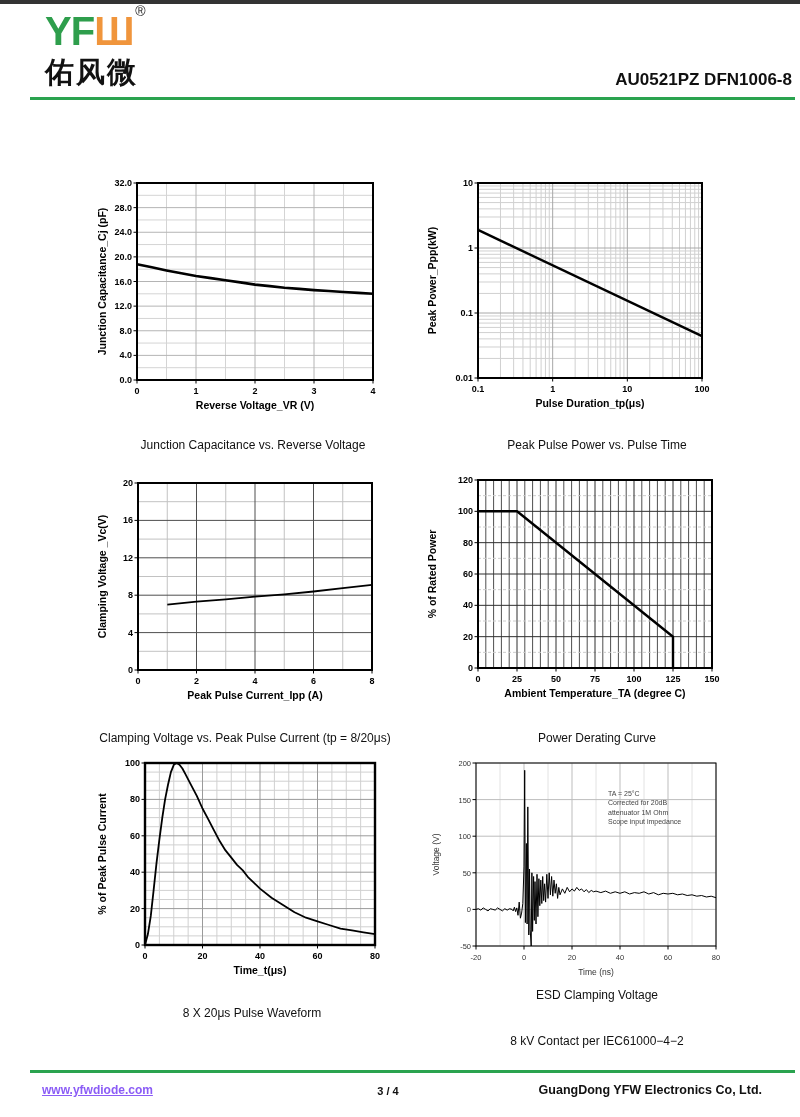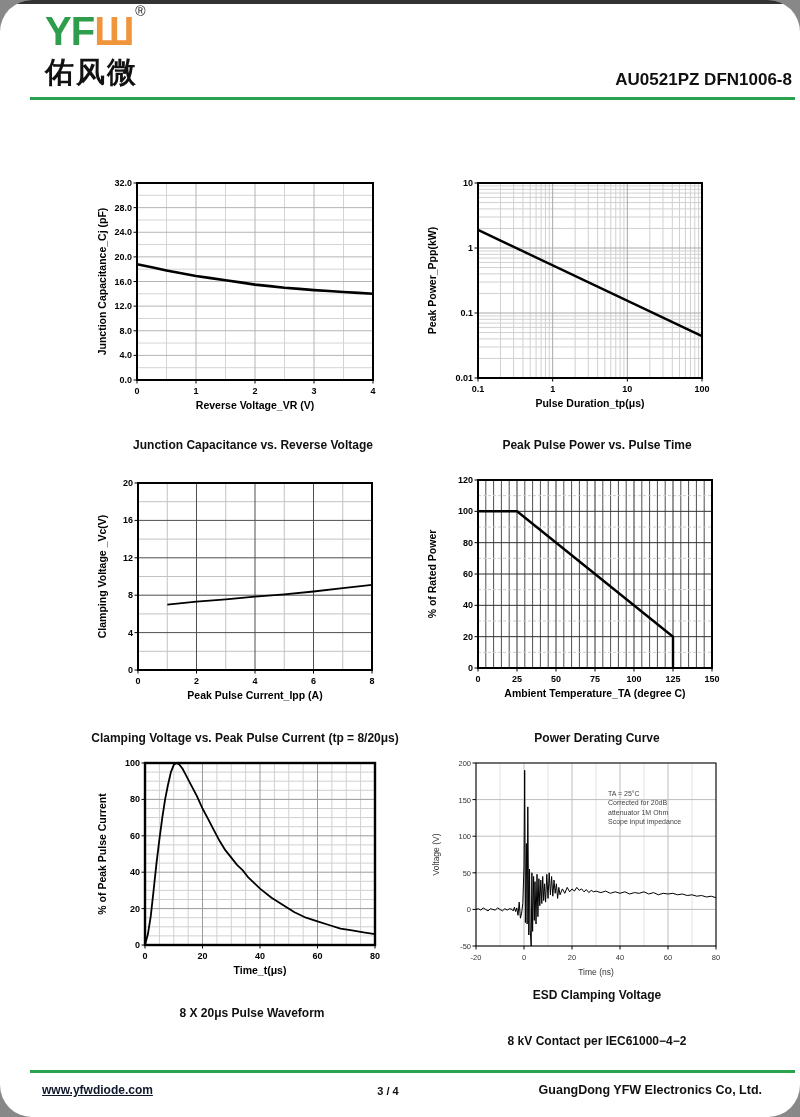--- a/index.html
+++ b/index.html
@@ -1,38 +1,38 @@
 <!DOCTYPE html>
 <html><head>
 <meta charset="utf-8">
 <style>
   * { margin:0; padding:0; box-sizing:border-box; }
   body { background:#888; font-family:"Liberation Sans", sans-serif; }
-  .page { position:relative; width:800px; height:1117px; background:#ffffff; margin:0 auto; overflow:hidden;border-radius:32px; }
+  .page { position:relative; width:800px; height:1117px; background:#ffffff; margin:0 auto; overflow:hidden; }
   .topbar { position:absolute; left:0; top:0; width:800px; height:4px; background:#333; }
   .logo { position:absolute; left:45px; top:10px; }
   .logo-en { font-size:40px; font-weight:bold; line-height:1.05; letter-spacing:-1px; }
   .lg-green { color:#2e9e4c; }
   .lg-orange { color:#f0953c; }
   .lg-reg { font-size:14px; color:#222; vertical-align:top; position:relative; top:-6px; left:2px; font-weight:normal; }
   .logo-cn { font-size:29px; font-weight:bold; color:#111; letter-spacing:2px; margin-top:1px; }
   .part-number { position:absolute; right:8px; top:70px; font-size:17px; font-weight:bold; color:#111; }
   .hrule { position:absolute; left:30px; width:765px; height:3px; background:#2aa34f; }
   .sec-title { position:absolute; left:52px; top:143px; font-size:13px; font-weight:bold; color:#111; text-decoration:underline; }
   .sec-title sub { font-size:9px; }
   figure.chart-fig { position:absolute; margin:0; }
   svg text { fill:#000; }
   .std .tick { font:700 9px "Liberation Sans", sans-serif; }
   .std .axl { font:700 10.5px "Liberation Sans", sans-serif; }
   .scope .tick { font:400 7.5px "Liberation Sans", sans-serif; fill:#333; }
   .scope .axl { font:400 8.5px "Liberation Sans", sans-serif; fill:#333; }
   .ann { font:400 7px "Liberation Sans", sans-serif; fill:#444; }
-  .caption { position:absolute; font-size:12px; font-weight:bold; color:#111; text-align:center; }
+  .caption { position:absolute; font-size:12px; font-weight:normal; color:#111; text-align:center; }
   .footer-rule { top:1070px; }
-  .site { position:absolute; left:42px; top:1083px; font-size:12px; font-weight:bold; color:#0f172a; text-decoration:underline; }
+  .site { position:absolute; left:42px; top:1083px; font-size:12px; font-weight:bold; color:#8b5cf6; text-decoration:underline; }
   .pageno { position:absolute; left:348px; top:1085px; width:80px; text-align:center; font-size:11px; font-weight:bold; color:#111; }
   .company { position:absolute; right:38px; top:1083px; font-size:12.5px; font-weight:bold; color:#111;padding-left:33px; }
 </style>
 </head>
 <body>
 
 <div class="page">
   <div class="topbar"></div>
 
   <div class="logo">

